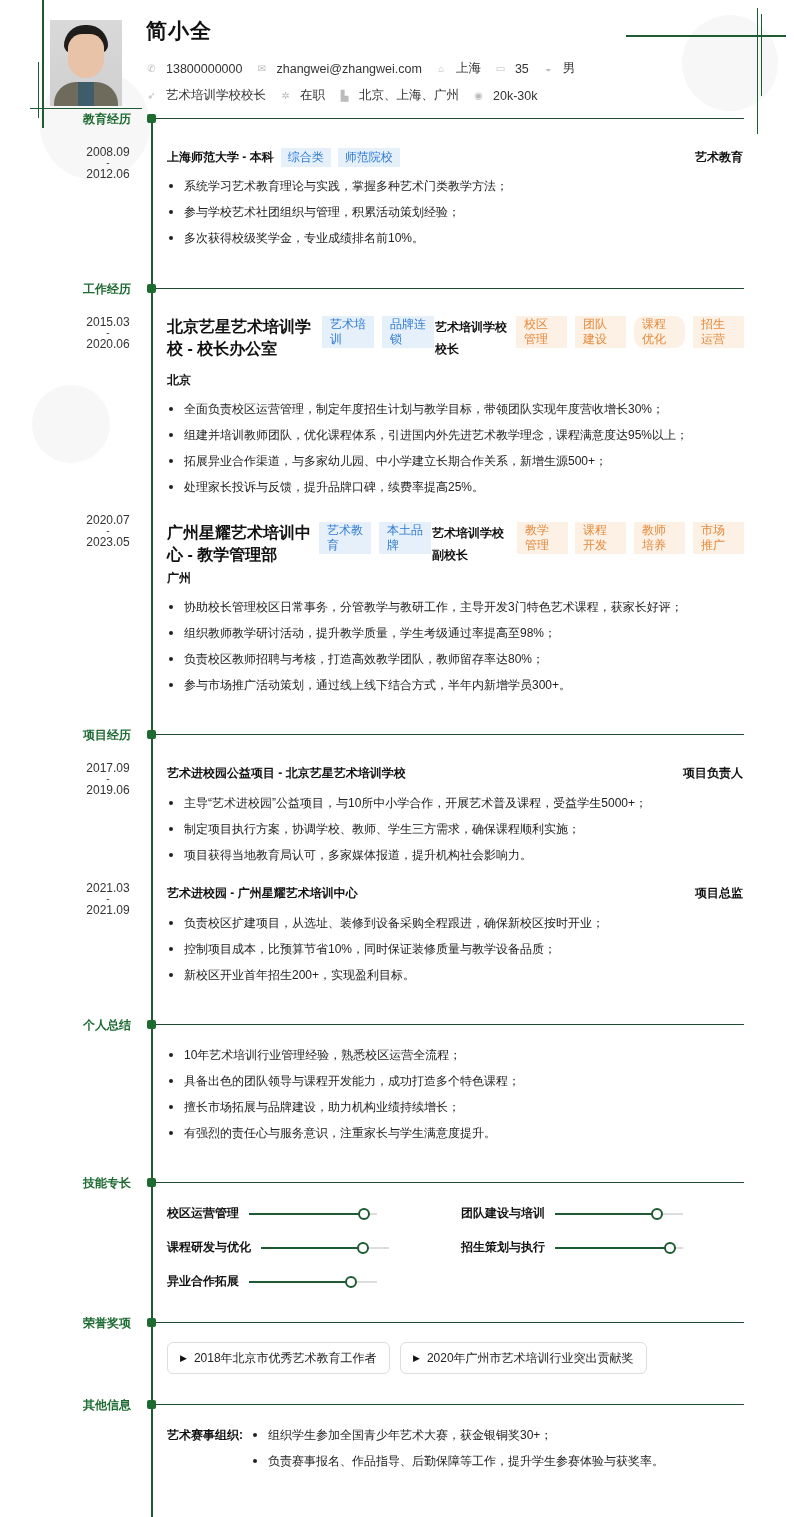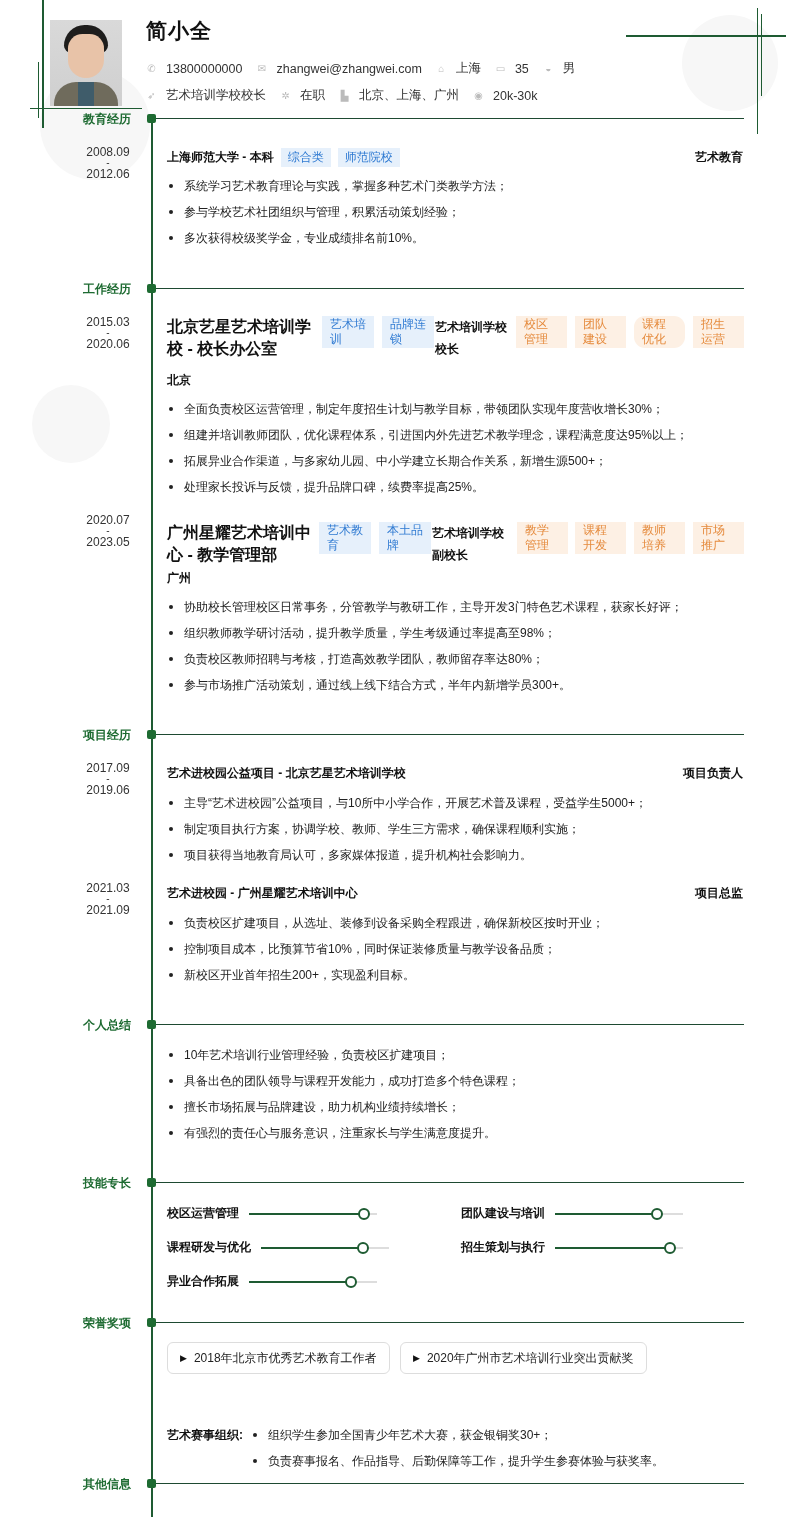--- a/index.html
+++ b/index.html
@@ -228,21 +228,21 @@
   <li>控制项目成本，比预算节省10%，同时保证装修质量与教学设备品质；</li>
   <li>新校区开业首年招生200+，实现盈利目标。</li>
 </ul>
 
 <div class="section-head" style="top:1017px;">
   <div class="section-title">个人总结</div>
   <div class="section-dot"></div>
   <div class="section-line"></div>
 </div>
 <ul class="bullets" style="top:1047px;">
-  <li>10年艺术培训行业管理经验，负责校区扩建项目；</li>
+  <li>10年艺术培训行业管理经验，熟悉校区运营全流程；</li>
   <li>具备出色的团队领导与课程开发能力，成功打造多个特色课程；</li>
   <li>擅长市场拓展与品牌建设，助力机构业绩持续增长；</li>
   <li>有强烈的责任心与服务意识，注重家长与学生满意度提升。</li>
 </ul>
 
 <div class="section-head" style="top:1175px;">
   <div class="section-title">技能专长</div>
   <div class="section-dot"></div>
   <div class="section-line"></div>
 </div>
@@ -289,21 +289,21 @@
 </div>
 <div class="award" style="left:167px;">
   <span class="tri">▶</span>
     <span>2018年北京市优秀艺术教育工作者</span>
 </div>
 <div class="award" style="left:400px;">
   <span class="tri">▶</span>
     <span>2020年广州市艺术培训行业突出贡献奖</span>
 </div>
 
-<div class="section-head" style="top:1476px;padding-left:31px;">
+<div class="section-head" style="top:1397px;padding-left:31px;">
   <div class="section-title">其他信息</div>
   <div class="section-dot"></div>
   <div class="section-line"></div>
 </div>
 <div class="other-label">艺术赛事组织:</div>
 <ul class="bullets" style="left:251px;top:1427px;">
   <li>组织学生参加全国青少年艺术大赛，获金银铜奖30+；</li>
   <li>负责赛事报名、作品指导、后勤保障等工作，提升学生参赛体验与获奖率。</li>
 </ul>
 

